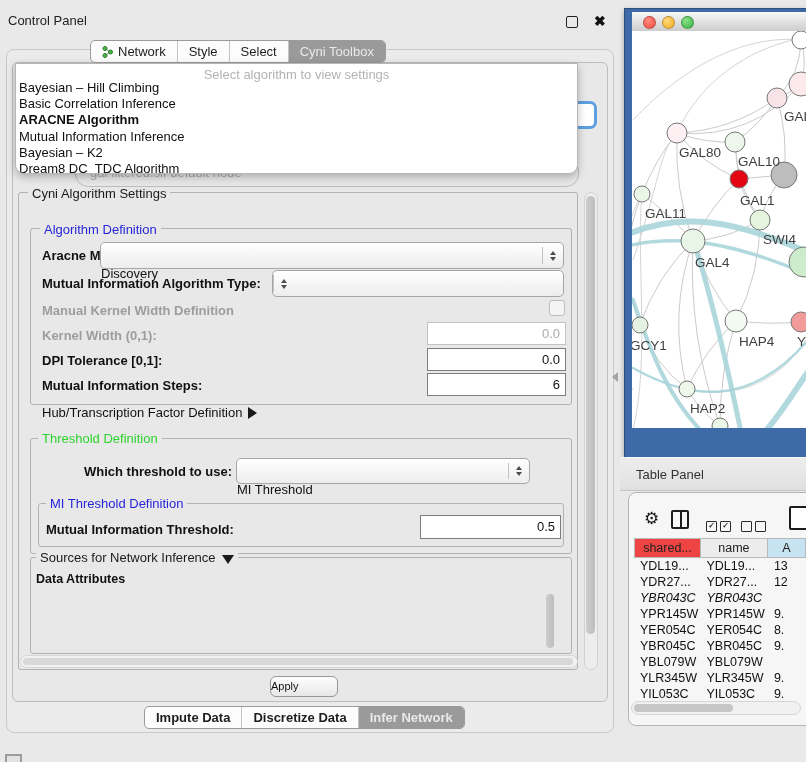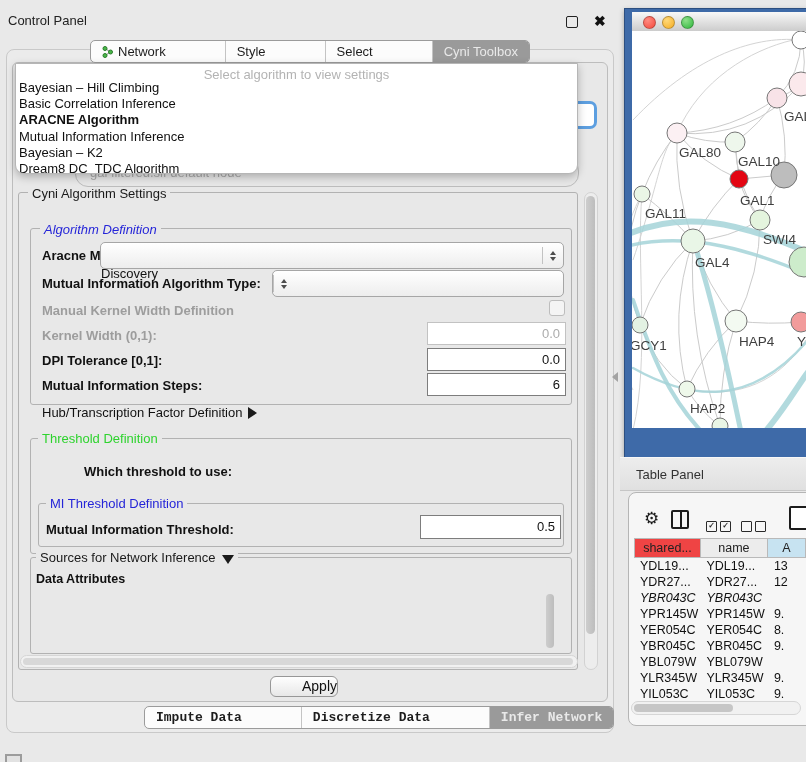--- a/index.html
+++ b/index.html
@@ -7,26 +7,26 @@
          font-family:"Liberation Sans",sans-serif;color:#1a1a1a;}
   .abs{position:absolute;}
   
   .win-title{font-size:13px;color:#222;}
   .float-ico{width:10px;height:10px;border:1.6px solid #222;border-radius:2px;}
   .close-ico{font-size:14px;font-weight:bold;color:#111;line-height:12px;}
   .panel-outer{border:1px solid #c9c9c9;border-radius:8px;background:#ebebeb;}
   .panel-inner{border:1px solid #bdbdbd;border-radius:6px;background:#e8e8e8;}
   
   .tabbar{display:flex;align-items:stretch;border:1px solid #9b9b9b;border-radius:5px;
-          background:#fcfcfc;overflow:hidden;height:21px;gap:48px;}
+          background:#fcfcfc;overflow:hidden;height:21px;}
   .tab{display:flex;align-items:center;gap:4px;padding:0 11px;font-size:13px;color:#1d1d1d;
        border-left:1px solid #c4c4c4;white-space:nowrap;cursor:default;}
   .tab:first-child{border-left:none;}
   .tab.active{background:#9a9a9a;color:#e9e9e9;}
-  .tab.bold{font-weight:bold;font-family:Liberation Mono, monospace;}
+  .tab.bold{font-weight:bold;}
   
   .popup{background:#ffffff;border:1px solid #b6b6b6;border-radius:0 0 9px 9px;
          box-shadow:0 3px 8px rgba(0,0,0,.25);z-index:50;overflow:hidden;}
   .popup-head{font-size:13px;color:#b3b3b3;text-align:center;padding-top:3px;height:13px;}
   .pitem{font-size:13px;color:#101010;padding:1px 0 1px 3px;height:14.2px;line-height:14.2px;}
   .pitem.sel{font-weight:bold;}
   
   .combo-blue{background:#fff;border:3px solid #5d9fe0;border-radius:7px;z-index:5;}
   .combo-ghost{background:#e7e7e7;border:1px solid #bcbcbc;border-radius:13px;z-index:5;
                font-size:13px;color:#a9a9a9;line-height:27px;padding-left:14px;}
@@ -55,21 +55,21 @@
          border-bottom:6px solid transparent;border-left:9px solid #1a1a1a;margin-left:6px;vertical-align:-2px;}
   .tri-d{display:inline-block;width:0;height:0;border-left:6px solid transparent;
          border-right:6px solid transparent;border-top:9px solid #1a1a1a;margin-left:6px;vertical-align:-2px;}
   .attr-list{background:#fff;border:1px solid #9c9c9c;overflow:hidden;}
   .aitem{background:#3d73d8;color:#fff;font-size:13px;height:15.5px;line-height:15.5px;padding-left:5px;}
   .sbar-v{background:#ededed;border:1px solid #d2d2d2;border-radius:7px;}
   .thumb-v{background:linear-gradient(90deg,#cdcdcd,#bdbdbd);border-radius:5px;}
   .sbar-h{background:#f1f1f1;border:1px solid #d6d6d6;border-radius:7px;}
   .thumb-h{background:#d8d8d8;border-radius:4px;}
   .btn{background:linear-gradient(#fefefe,#e7e7e7);border:1px solid #979797;border-radius:6px;
-       font-size:14px;color:#111;text-align:right;line-height:19px;}
+       font-size:11px;color:#111;text-align:left;line-height:19px;}
   
   .netframe{background:#3e6aa8;border:1px solid #2d4f80;box-shadow:0 2px 5px rgba(0,0,0,.3);}
   .mac-bar{background:linear-gradient(#f8f8f8,#cccccc);border-bottom:1px solid #8e8e8e;}
   .light{width:11px;height:11px;border-radius:50%;border:1px solid rgba(0,0,0,.25);}
   .canvas{background:#ffffff;overflow:hidden;}
   
   .tp-title{font-size:13px;color:#333;}
   .tp-bar{background:linear-gradient(#ededed,#e0e0e0);border-top:1px solid #f7f7f7;border-bottom:1px solid #c6c6c6;}
   .twin{background:#f6f6f6;border:1px solid #b5b5b5;border-radius:8px;}
   .gear{font-size:17px;color:#1c1c1c;line-height:17px;}
@@ -138,21 +138,21 @@
   </div>
 
   <div class="abs gbox" style="left:18px;top:192px;width:558px;height:476px;"></div>
   <div class="abs gtitle" style="left:28px;top:186px;">Cyni Algorithm Settings</div>
 
   <div class="abs sbar-v" style="left:584px;top:192px;width:12px;height:476px;">
     <div class="thumb-v abs" style="left:1px;top:3px;width:9px;height:438px;"></div>
   </div>
 
   <div class="abs gbox" style="left:30px;top:228px;width:540px;height:175px;"></div>
-  <div class="abs gtitle t-blue" style="left:40px;top:222px;font-style:italic;">Algorithm Definition</div>
+  <div class="abs gtitle t-blue" style="left:40px;top:222px;">Algorithm Definition</div>
 
   <div class="abs lbl" style="left:42px;top:248px;">Aracne Mode:</div>
   <div class="abs combo" style="left:100px;top:242px;width:462px;height:25px;">
     <span class="cval">Discovery</span>
     <span class="carr">
         <i class="up"></i>
         <i class="dn"></i>
       </span>
   </div>
 
@@ -177,20 +177,27 @@
   <div class="abs tfield" style="left:427px;top:373px;width:132px;height:21px;">6</div>
 
   <div class="abs plain" style="left:42px;top:405px;">
     <span>Hub/Transcription Factor Definition</span><span class="tri-r"></span>
   </div>
 
   <div class="abs gbox" style="left:30px;top:438px;width:540px;height:114px;"></div>
   <div class="abs gtitle t-green" style="left:38px;top:431px;">Threshold Definition</div>
 
   <div class="abs lbl" style="left:84px;top:464px;">Which threshold to use:</div>
+  <div class="abs combo" style="left:236px;top:458px;width:292px;height:24px;">
+    <span class="cval">MI Threshold</span>
+    <span class="carr">
+        <i class="up"></i>
+        <i class="dn"></i>
+      </span>
+  </div>
 
   <div class="abs gbox" style="left:38px;top:503px;width:524px;height:42px;"></div>
   <div class="abs gtitle t-blue" style="left:46px;top:496px;">MI Threshold Definition</div>
   <div class="abs lbl" style="left:46px;top:522px;">Mutual Information Threshold:</div>
   <div class="abs tfield" style="left:420px;top:515px;width:134px;height:22px;">0.5</div>
 
   <div class="abs gbox" style="left:30px;top:557px;width:540px;height:95px;"></div>
   <div class="abs gtitle" style="left:36px;top:550px;">
     <span>Sources for Network Inference</span><span class="tri-d"></span>
   </div>

